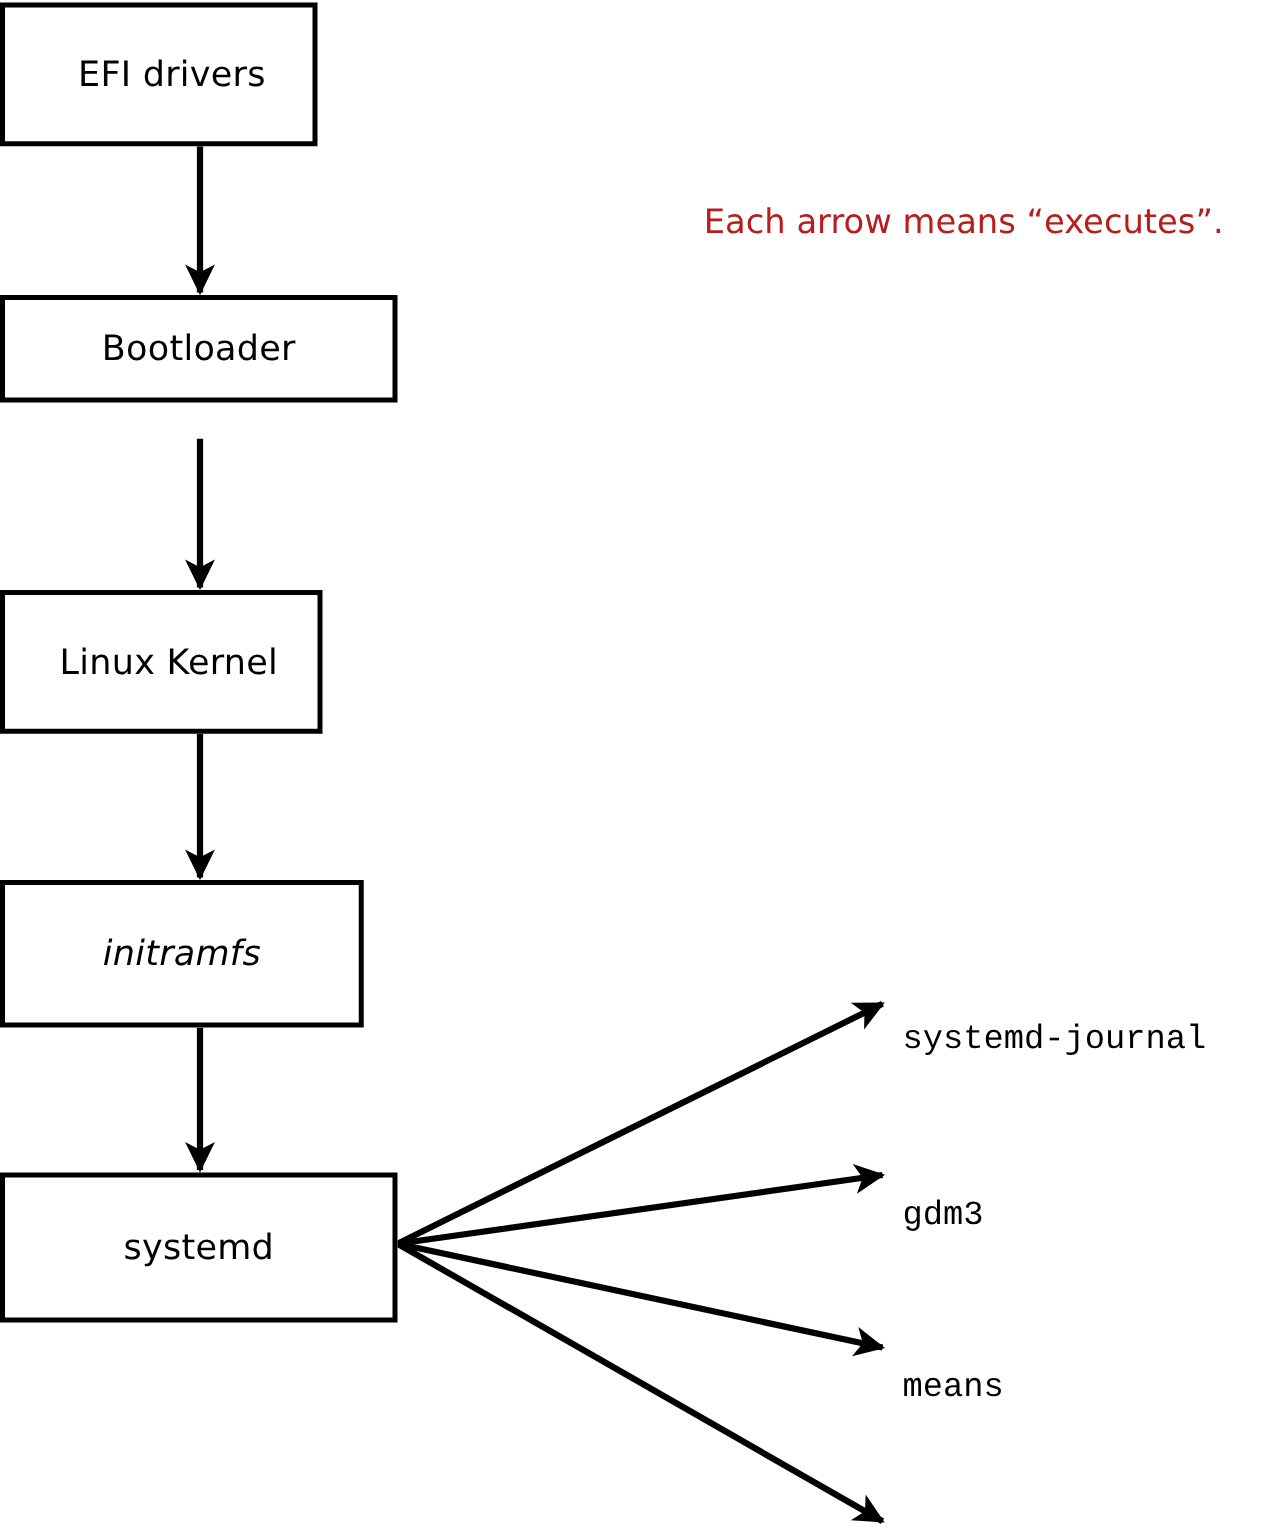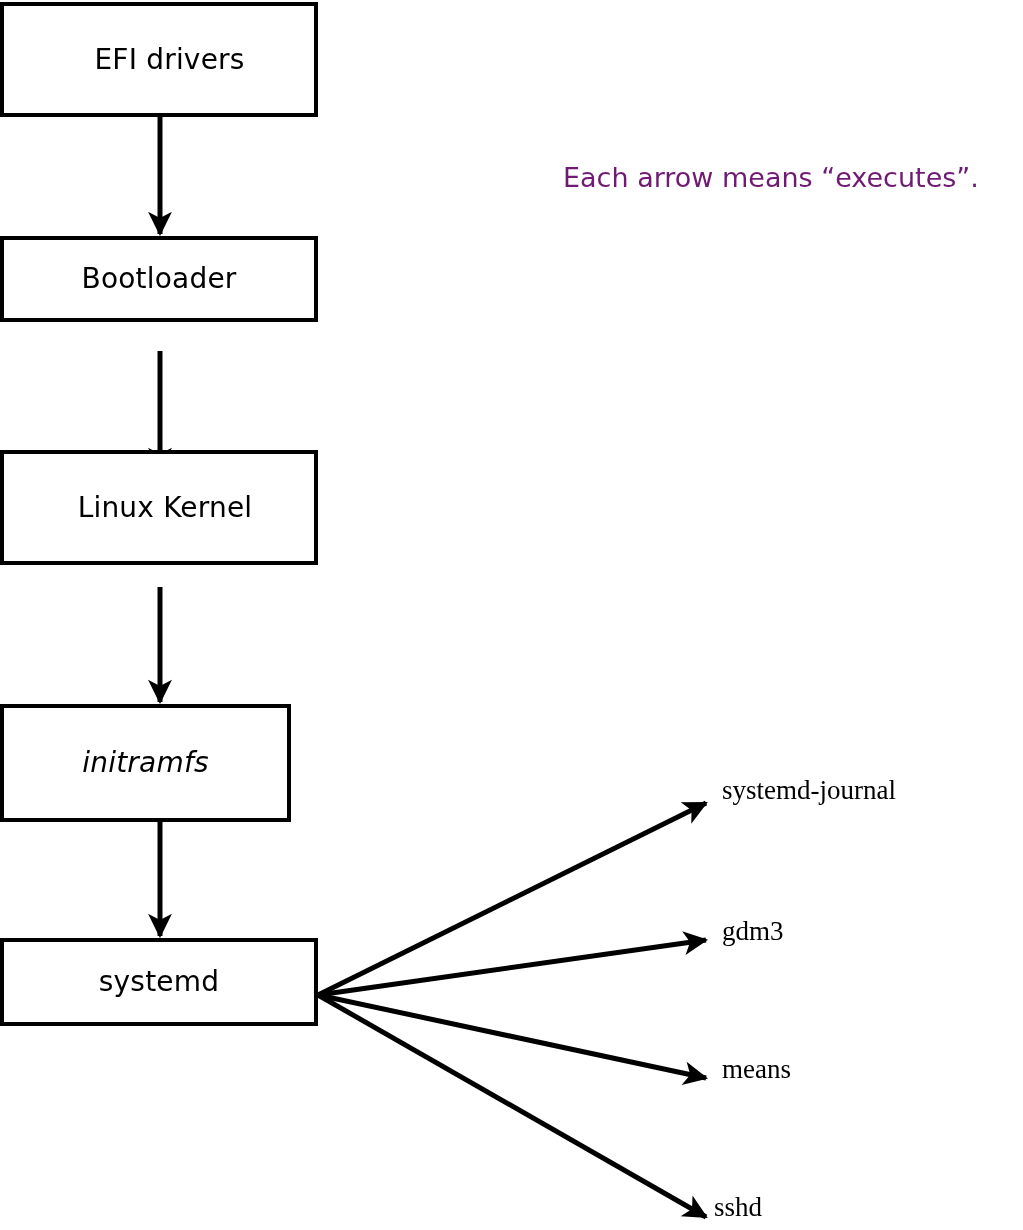--- a/index.html
+++ b/index.html
@@ -31,32 +31,33 @@
   .stage-label {
     font-family: "DejaVu Sans", "Liberation Sans", sans-serif;
     font-size: 28px;
     line-height: 1;
     color: #000000;
     white-space: nowrap;
     letter-spacing: 0.2px;
   }
   .proc-label {
     position: absolute;
-    font-family: Liberation Serif, serif;
+    font-family: Liberation Mono, monospace;
     font-size: 27px;
     line-height: 1;
     color: #000000;
     white-space: nowrap;
+    margin-top: 42px;
   }
   .caption {
     position: absolute;
     font-family: "DejaVu Sans", "Liberation Sans", sans-serif;
     font-size: 27px;
     line-height: 1;
-    color: #701a75;
+    color: #b91c1c;
     white-space: nowrap;
   }
   #arrow-layer {
     position: absolute;
     left: 0;
     top: 0;
     width: 1023px;
     height: 1230px;
     pointer-events: none;
   }
@@ -80,33 +81,33 @@
       </g>
     <g id="fanout-arrow-group">
         <line x1="318" y1="995" x2="706" y2="803" stroke="#000000" stroke-width="5" marker-end="url(#head)"></line>
         <line x1="318" y1="995" x2="706" y2="940" stroke="#000000" stroke-width="5" marker-end="url(#head)"></line>
         <line x1="318" y1="995" x2="706" y2="1078" stroke="#000000" stroke-width="5" marker-end="url(#head)"></line>
         <line x1="318" y1="995" x2="706" y2="1217" stroke="#000000" stroke-width="5" marker-end="url(#head)"></line>
       </g>
   </svg>
 
   <div id="boot-chain">
-      <div class="stage-box" style="left: 0px; top: 2px; width: 318px; height: 115px; padding-left: 21px;">
+      <div class="stage-box" style="left: 0px; top: 2px; width: 254px; height: 115px; padding-left: 21px;">
         <span class="stage-label">EFI drivers</span>
       </div>
       <div class="stage-box" style="left: 0px; top: 236px; width: 318px; height: 86px;">
         <span class="stage-label">Bootloader</span>
       </div>
-      <div class="stage-box" style="left: 0px; top: 450px; width: 318px; height: 115px; padding-left: 12px;">
+      <div class="stage-box" style="left: 0px; top: 472px; width: 258px; height: 115px; padding-left: 12px;">
         <span class="stage-label">Linux Kernel</span>
       </div>
       <div class="stage-box" style="left: 0px; top: 704px; width: 291px; height: 118px; font-style: italic;">
         <span class="stage-label">initramfs</span>
       </div>
-      <div class="stage-box" style="left: 0px; top: 938px; width: 318px; height: 88px;">
+      <div class="stage-box" style="left: 0px; top: 938px; width: 318px; height: 120px;">
         <span class="stage-label">systemd</span>
       </div>
     </div>
 
   <div id="service-labels">
       <div class="proc-label" style="left: 722px; top: 777px;">systemd-journal</div>
       <div class="proc-label" style="left: 722px; top: 918px;">gdm3</div>
       <div class="proc-label" style="left: 722px; top: 1056px;">means</div>
       <div class="proc-label" style="left: 714px; top: 1194px; text-align: center;">sshd</div>
     </div>

